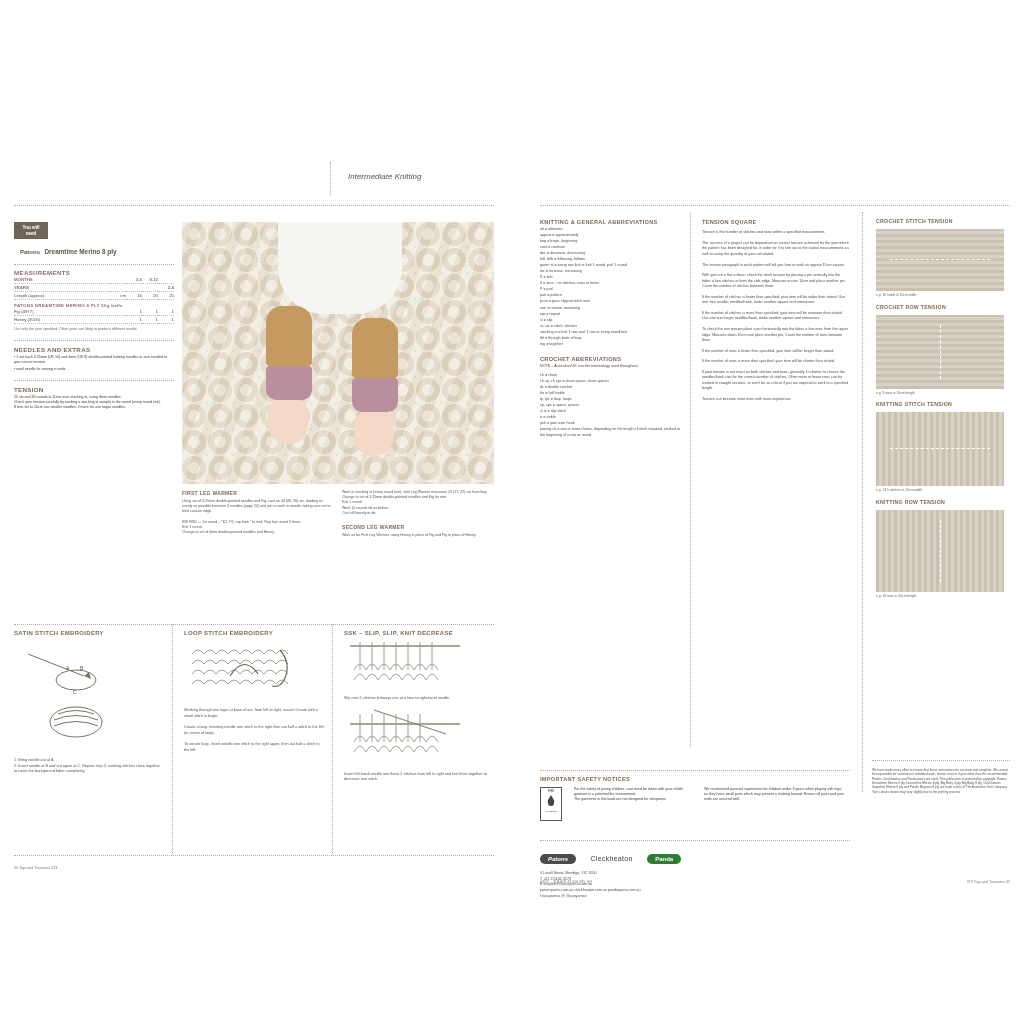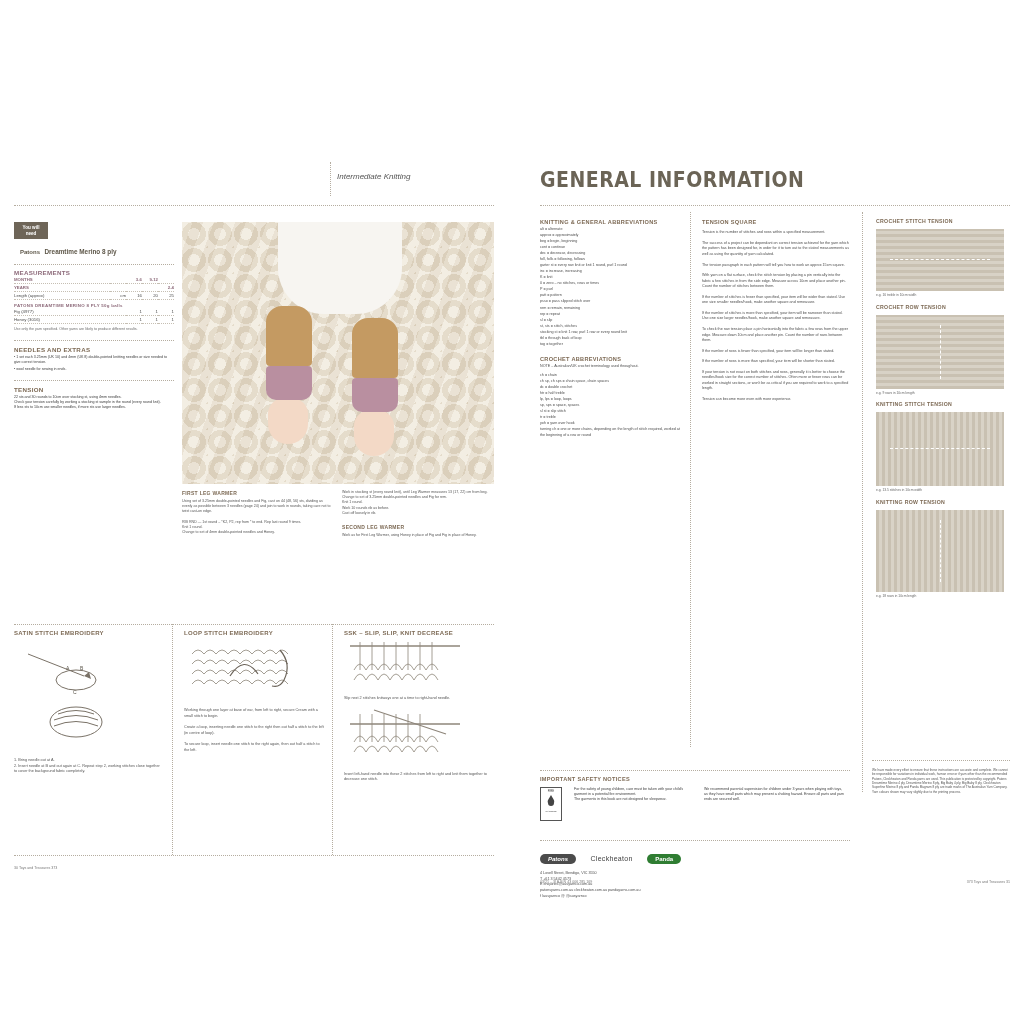--- a/index.html
+++ b/index.html
@@ -15,21 +15,21 @@
     font-weight:bold;color:#6b6456;letter-spacing:.5px;
   }
   .rule{border-top:1px dotted #b5ada0;}
   .vrule{border-left:1px dotted #b5ada0;}
   .xtiny{font-size:3.6px;line-height:1.4;}
   
   #left-page{position:absolute;left:0;top:0;width:512px;height:1024px;}
   #title-row{position:absolute;left:14px;top:160px;width:480px;}
   #pattern-title{font-size:21px;color:#6b6456;}
   #title-sep{position:absolute;left:330px;top:162px;height:34px;border-left:1px dotted #b5ada0;}
-  #skill{position:absolute;left:337px;top:172px;font-size:8px;font-style:italic;color:#555;}
+  #skill{position:absolute;left:348px;top:172px;font-size:8px;font-style:italic;color:#555;}
   #left-divider{position:absolute;left:14px;top:205px;width:480px;border-top:1px dotted #b5ada0;}
 
   
   #yarn-box{position:absolute;left:14px;top:222px;width:160px;}
   #yarn-flag{display:inline-block;background:#6e6558;color:#fff;font-size:4.6px;
     line-height:1.25;padding:3px 4px;text-align:center;font-weight:bold;width:26px;vertical-align:top;}
   #yarn-name{display:inline-block;vertical-align:top;padding-left:6px;width:120px;}
   #yarn-brand{font-size:6px;color:#5d5648;font-weight:bold;text-align:center;}
   #yarn-qual{font-size:6.4px;color:#5d5648;font-weight:bold;text-align:center;}
 
@@ -316,21 +316,20 @@
           </g>
         </svg>
         <div class="tech-body" style="margin-top:4px;">Insert left-hand needle into these 2 stitches from left to right and knit them together to decrease one stitch.</div>
       </div>
     </div>
 
     <div id="left-footer">30   Toys and Treasures 373</div>
   </div>
 
   <div id="right-page">
-    <div id="gi-title" class="hdg">GENERAL INFORMATION</div>
     <div id="gi-divider"></div>
 
     <div id="gi-cols">
       <div class="vrule" style="position:absolute;left:150px;top:-6px;height:535px;"></div>
       <div class="vrule" style="position:absolute;left:322px;top:-6px;height:580px;"></div>
 
       <div class="gcol abbr" style="left:0;width:140px;">
         <div class="gh">KNITTING &amp; GENERAL ABBREVIATIONS</div>
         <div>alt = alternate</div>
         <div>approx = approximately</div>

